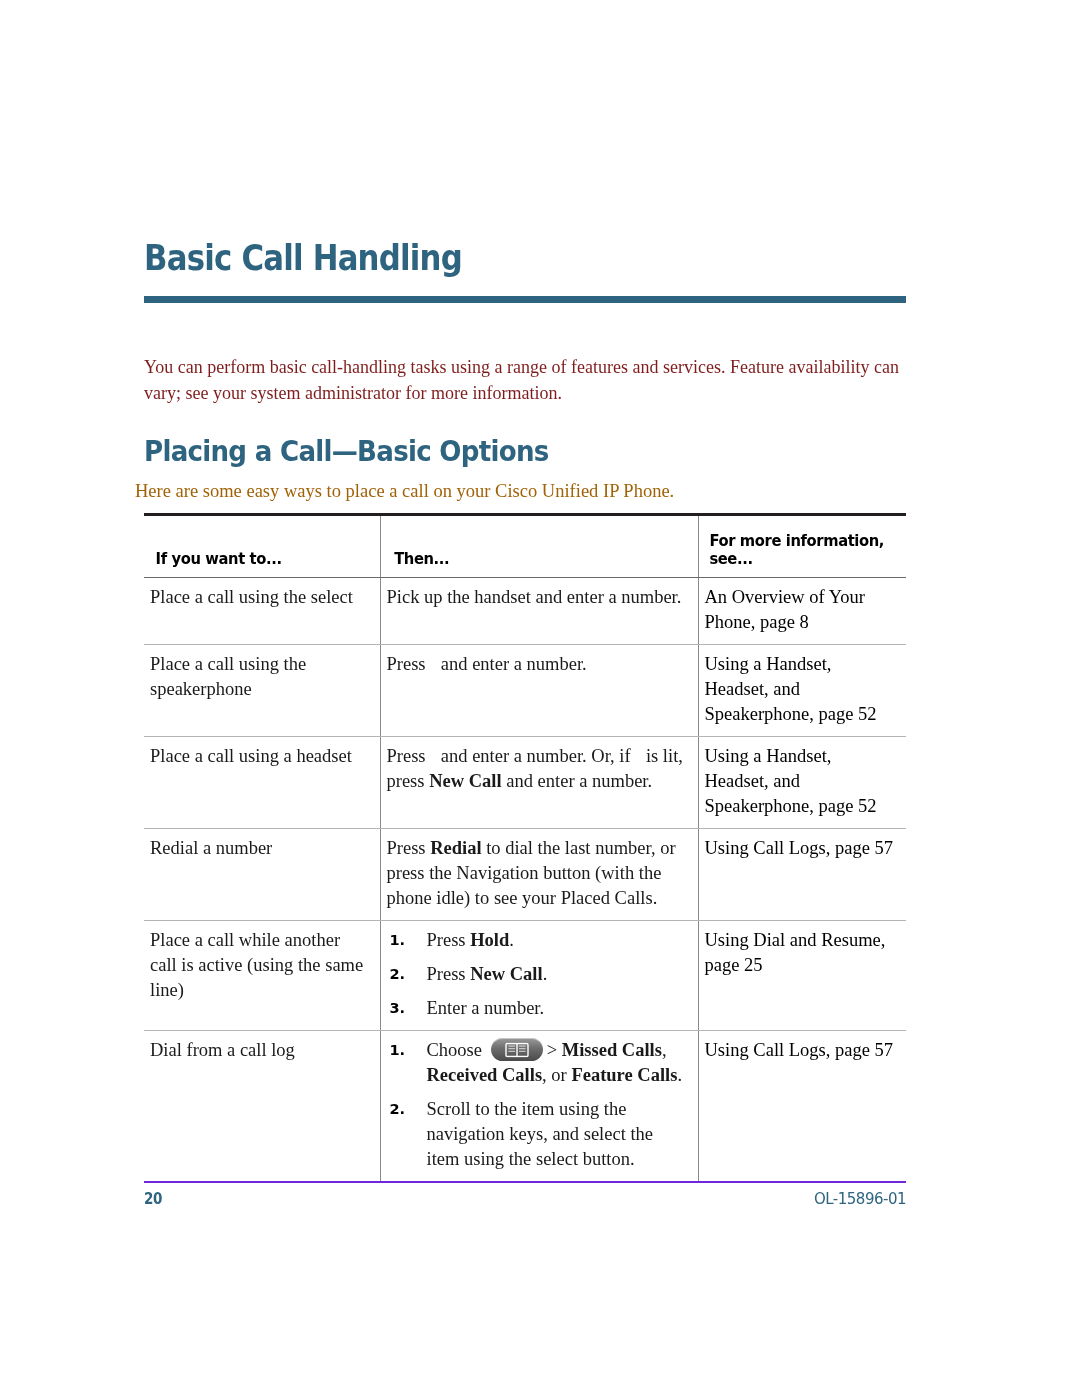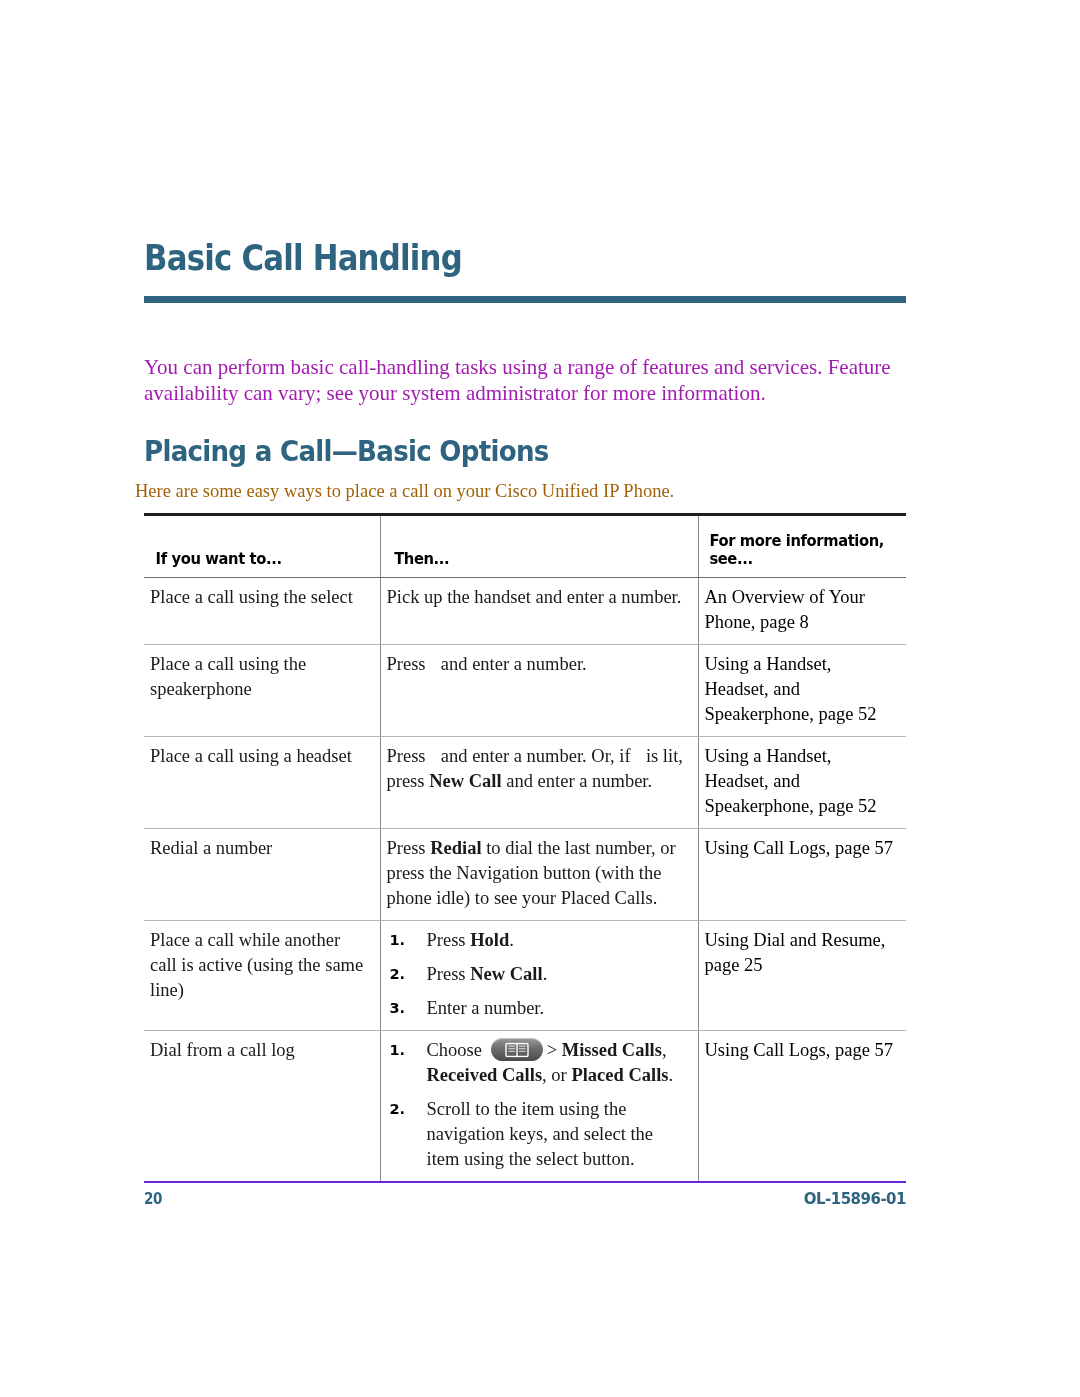--- a/index.html
+++ b/index.html
@@ -48,23 +48,23 @@
     height: 7px;
     background: #2e6480;
   }
 
   
   .intro {
     position: absolute;
     left: 144px;
     top: 354px;
     width: 768px;
-    font-size: 21px;
+    font-size: 18px;
     line-height: 26px;
-    color: #a21caf;
+    color: #7f1d1d;
     text-align: left;
   }
 
   
   .section-title {
     position: absolute;
     left: 144px;
     top: 434px;
     font-family: "DejaVu Sans", "Liberation Sans", sans-serif;
     font-weight: bold;
@@ -218,21 +218,21 @@
     transform: scaleX(0.9);
     transform-origin: left top;
   }
   .footer-right {
     position: absolute;
     left: 0;
     top: 1190px;
     width: 906px;
     text-align: right;
     font-family: "DejaVu Sans", "Liberation Sans", sans-serif;
-    font-weight: bold;
+    font-weight: normal;
     font-size: 15px;
     letter-spacing: -0.5px;
     color: #2e6480;
   }
 </style>
 </head>
 <body>
 
 <div class="page">
 
@@ -371,21 +371,21 @@
               <li>
                 <span class="num">1.</span>
                 <span>Choose</span>
                 <span class="icon-pill">
                   <svg width="24" height="15" viewBox="0 0 24 15" aria-hidden="true">
                     <rect x="1" y="1" width="22" height="13" rx="1.2" fill="none" stroke="#ffffff" stroke-width="1.4"></rect>
                     <line x1="12" y1="1.6" x2="12" y2="13.4" stroke="#ffffff" stroke-width="1.4"></line>
                     <path d="M3.4 3.6h6.6M3.4 6.2h6.6M3.4 8.8h6.6" stroke="#ffffff" stroke-width="0.9" opacity="0.85"></path>
                     <path d="M14 3.6h6.6M14 6.2h6.6M14 8.8h6.6" stroke="#ffffff" stroke-width="0.9" opacity="0.85"></path>
                   </svg>
-                </span><span>&gt; </span><b>Missed Calls</b><span>, </span><b>Received Calls</b><span>, or </span><b>Placed Calls</b><span>.</span>
+                </span><span>&gt; </span><b>Missed Calls</b><span>, </span><b>Received Calls</b><span>, or </span><b>Feature Calls</b><span>.</span>
               </li>
               <li>
                 <span class="num">2.</span>
                 <span>Scroll to the item using the navigation keys, and select the item using the select button.</span>
               </li>
             </ol>
           </td>
           <td class="col-div ref">
             <a class="xref">Using Call Logs, page 57</a>
           </td>

